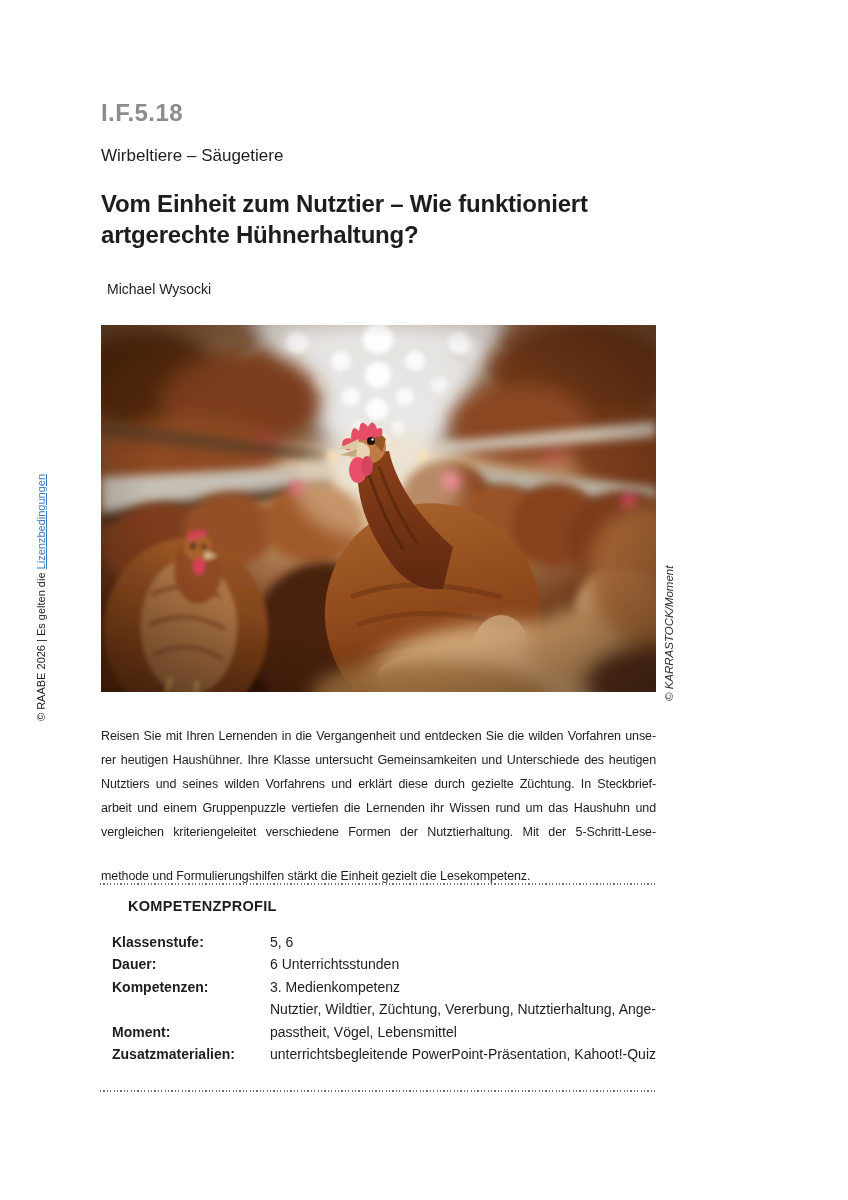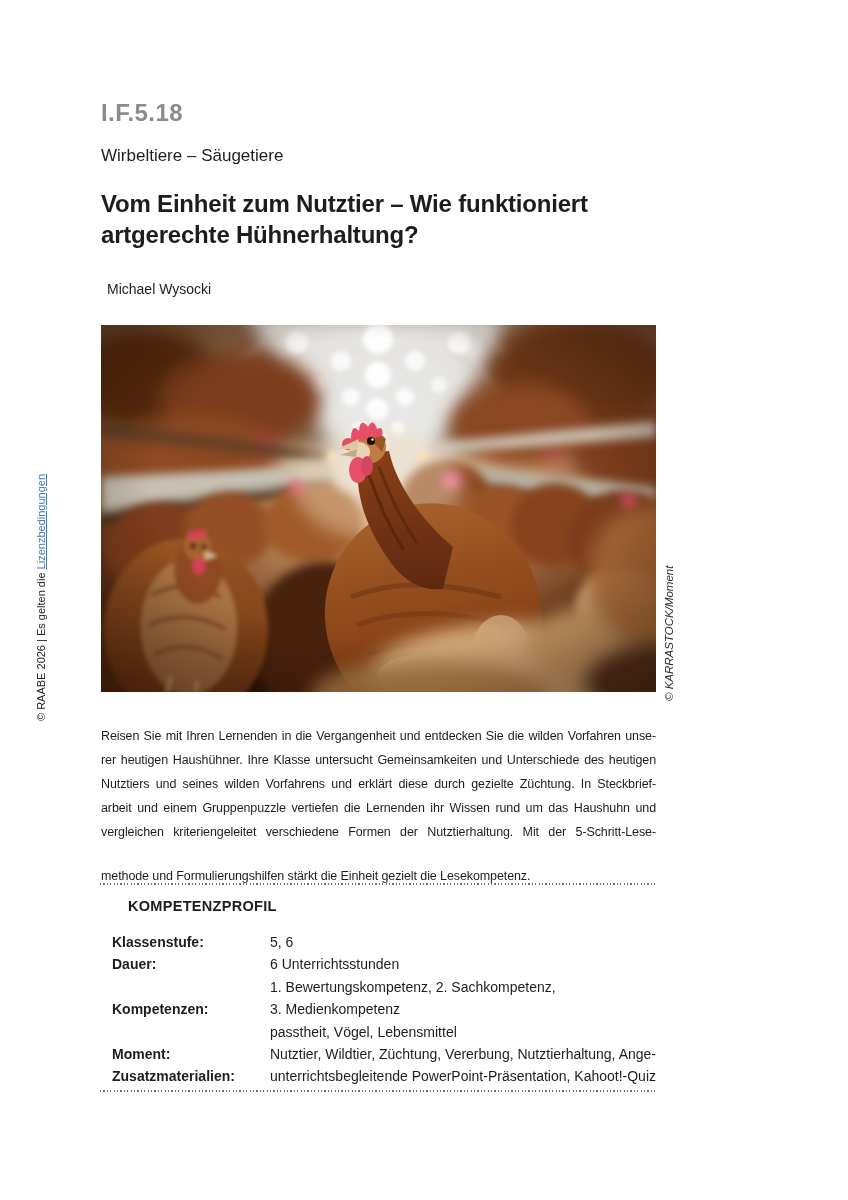--- a/index.html
+++ b/index.html
@@ -248,29 +248,28 @@
     </div>
     <div class="profile-row">
       <span class="profile-label">Dauer:</span>
       <span class="profile-value">
           <div class="bl">6 Unterrichtsstunden</div>
         </span>
     </div>
     <div class="profile-row">
       <span class="profile-label">Kompetenzen:</span>
       <span class="profile-value">
-          <div class="bl">1. Bewertungskompetenz, 2. Sachkompetenz,</div>
           <div class="bl">3. Medienkompetenz</div>
         </span>
     </div>
     <div class="profile-row">
       <span class="profile-label">Moment:</span>
       <span class="profile-value">
+          <div class="bl">Nutztier, Wildtier, Züchtung, Vererbung, Nutztierhaltung, Ange-</div>
           <div class="bl">passtheit, Vögel, Lebensmittel</div>
-          <div class="bl">Nutztier, Wildtier, Züchtung, Vererbung, Nutztierhaltung, Ange-</div>
         </span>
     </div>
     <div class="profile-row">
       <span class="profile-label">Zusatzmaterialien:</span>
       <span class="profile-value">
           <div class="bl">unterrichtsbegleitende PowerPoint-Präsentation, Kahoot!-Quiz</div>
         </span>
     </div>
   </div>
 

